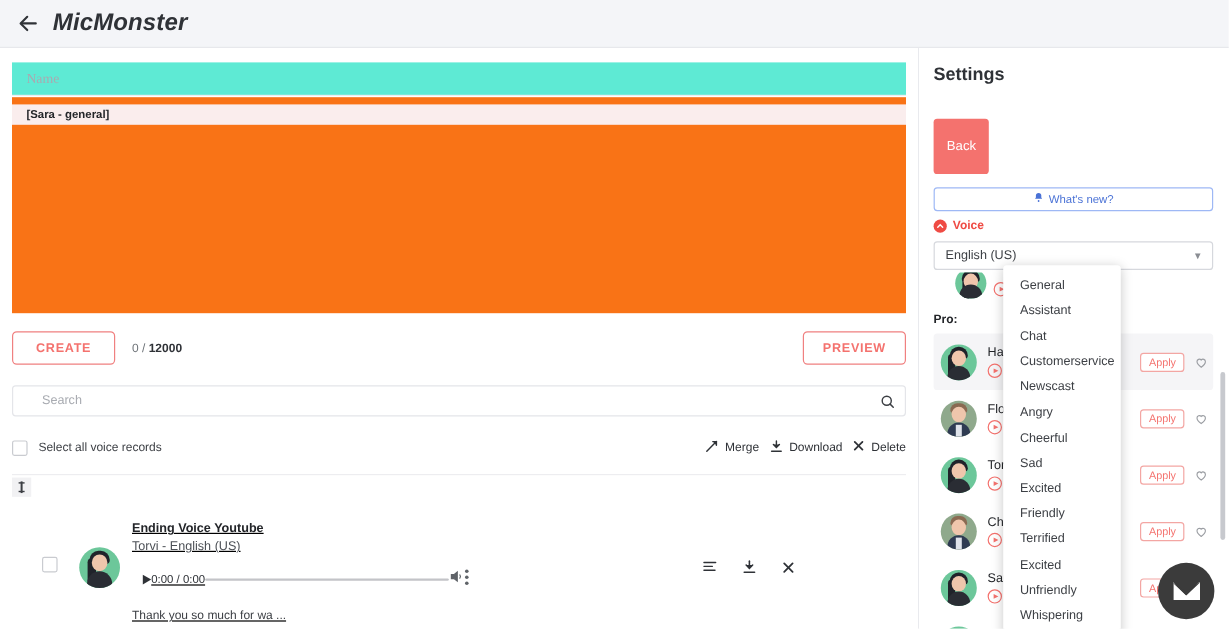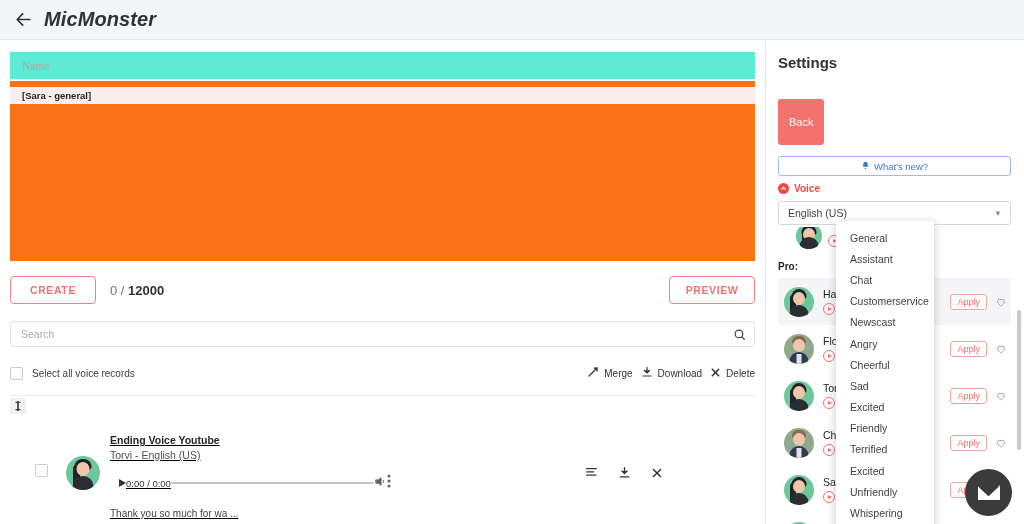--- a/index.html
+++ b/index.html
@@ -78,37 +78,38 @@
     color: #f4726e;
     background: #fff;
     border-radius: 4px;
     font-size: 10.5px; font-weight: 600;
     letter-spacing: .6px;
     height: 28px; min-width: 86px;
     display: inline-flex; align-items: center; justify-content: center;
     cursor: pointer;
     font-family: "Liberation Sans", sans-serif;
   }
-  .counter { font-size: 13px; color: #6e7378; margin-left: 14px; }
+  .counter { font-size: 10px; color: #6e7378; margin-left: 14px; }
   .counter b { color: #2f3237; font-weight: 700; }
   .spacer { flex: 1; }
 
   .search-wrap {
     margin-top: 16px;
     height: 26px;
     border: 1px solid #e4e5e9;
     border-radius: 3px;
     display: flex; align-items: center;
     padding: 0 8px 0 10px;
   }
   .search-input {
     flex: 1; border: none; outline: none;
     font-size: 10.5px; color: #3c3f44;
     background: transparent;
     font-family: "Liberation Sans", sans-serif;
+    margin-left: 14px;
   }
   .search-input::placeholder { color: #a8abb1; }
   .search-icon { color: #3c3f44; display: flex; align-items: center; cursor: pointer; }
 
   .select-row {
     margin-top: 14px; height: 24px;
     display: flex; align-items: center;
   }
   .cbox {
     width: 13px; height: 13px;

